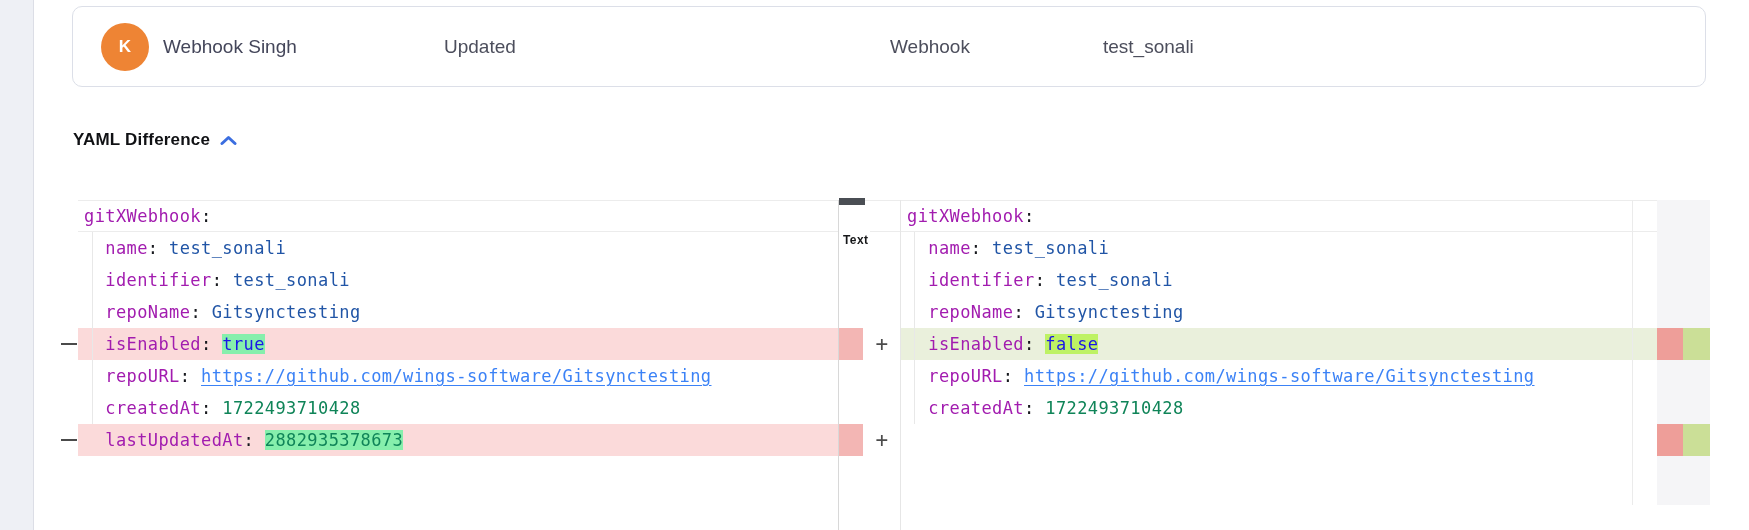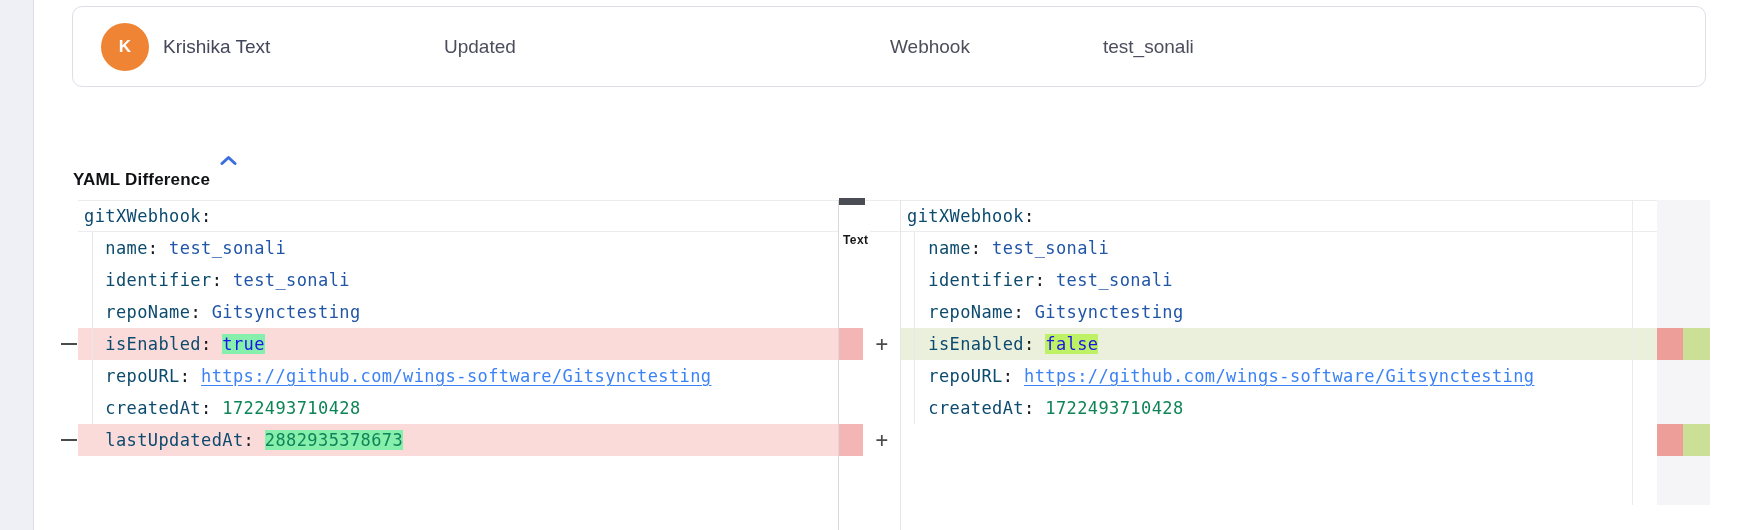--- a/index.html
+++ b/index.html
@@ -19,34 +19,34 @@
     display:flex;align-items:center;justify-content:center;}
   .audit-col{position:absolute;top:0;height:100%;display:flex;align-items:center;
     font-size:19px;color:#4c4e5c;}
   .col-user{left:90px;color:#44465a;}
   .col-action{left:371px;}
   .col-type{left:771px;margin-left:46px;}
   .col-resource{left:1030px;}
 
   
   .yaml-header{position:absolute;left:73px;top:130px;display:flex;align-items:center;gap:10px;}
-  .yaml-title{font-size:17px;font-weight:700;color:#101114;letter-spacing:.2px;margin-top:40px;}
+  .yaml-title{font-size:17px;font-weight:700;color:#101114;letter-spacing:.2px;}
   .chevron{display:flex;align-items:center;cursor:pointer;}
 
   
   .diff{position:absolute;left:60px;top:200px;width:1650px;height:330px;
     font-family:"DejaVu Sans Mono","Liberation Mono",monospace;
     font-size:17px;letter-spacing:.4px;color:#16181d;}
   .pane{position:absolute;top:0;height:330px;}
   .pane-left{left:18px;width:760px;}
   .pane-right{left:840px;width:757px;border-left:1px solid #e6e6e6;box-sizing:border-box;}
   .code-line{position:relative;height:32px;line-height:32px;white-space:pre;padding-left:6px;}
   .code-line.removed{background:#fbdada;}
   .code-line.added{background:#eaf0dc;}
-  .tok-key{color:#0c4a6e;}
+  .tok-key{color:#a21caf;}
   .tok-colon{color:#16181d;}
   .tok-value{color:#2155a6;}
   .tok-bool{color:#1a16e8;}
   .tok-num{color:#0f8458;}
   .tok-url{color:#3b82f6;text-decoration:underline;text-underline-offset:3px;}
   .chip-removed{background:#86efac;}
   .chip-added{background:#bef264;}
 
   .curline-box{position:absolute;height:32px;top:0;box-sizing:border-box;
     border-top:1px solid #ececec;border-bottom:1px solid #ececec;pointer-events:none;}
@@ -78,21 +78,21 @@
 </style>
 </head>
 <body>
 
 <div class="page-gutter"></div>
 
 <div class="audit-card">
   <div class="avatar">
     <span>K</span>
   </div>
-  <span class="audit-col col-user">Krishika Text</span>
+  <span class="audit-col col-user">Webhook Singh</span>
   <span class="audit-col col-action">Updated</span>
   <span class="audit-col col-type">Webhook</span>
   <span class="audit-col col-resource">test_sonali</span>
 </div>
 
 <div class="yaml-header">
   <span class="yaml-title">YAML Difference</span>
   <span class="chevron">
     <svg width="17" height="11" viewBox="0 0 17 11">
       <path d="M2 8.5 L8.5 2.5 L15 8.5" stroke="#3b6ee0" stroke-width="3" fill="none" stroke-linecap="round" stroke-linejoin="round"></path>

